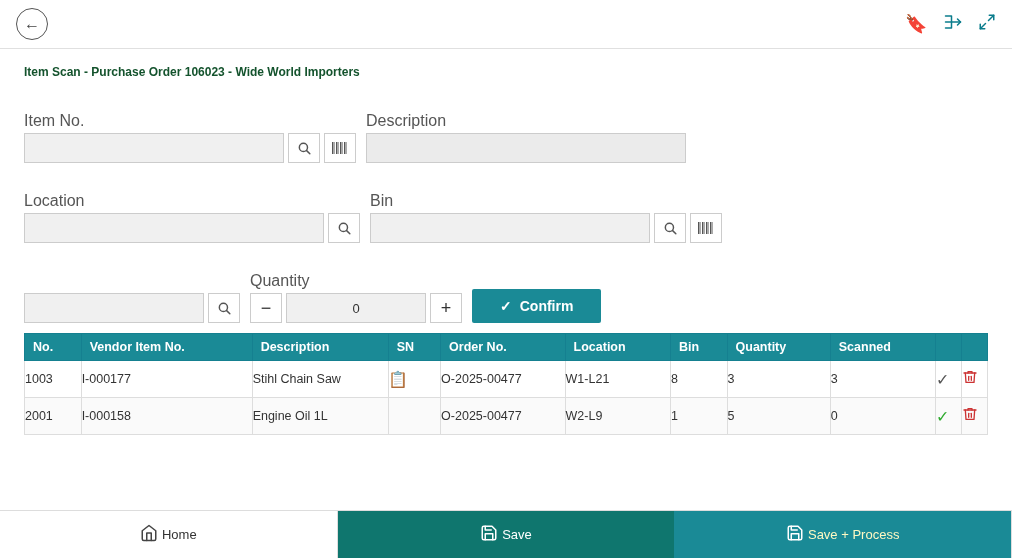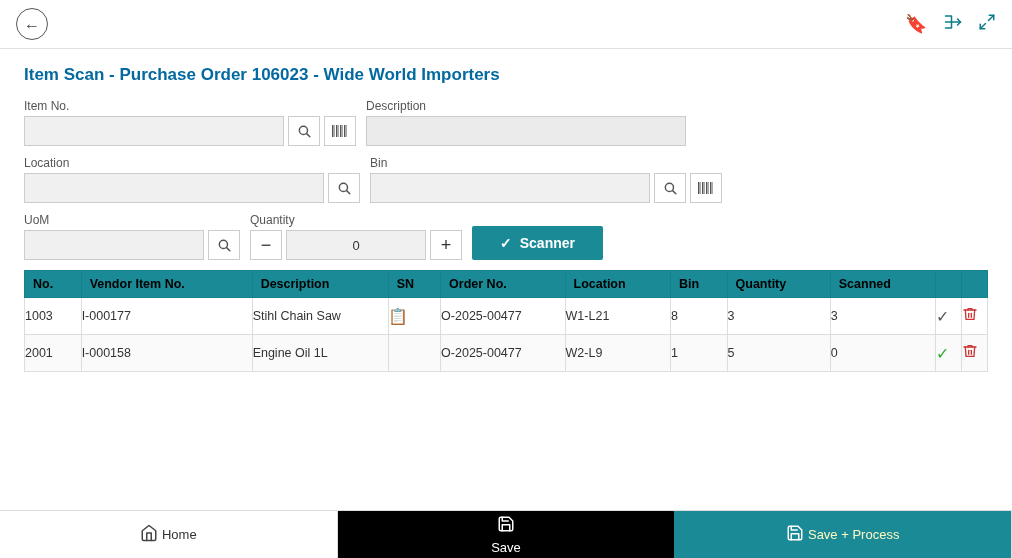--- a/index.html
+++ b/index.html
@@ -38,41 +38,42 @@
     .top-icon {
       font-size: 18px; color: #0a7c8c; cursor: pointer;
     }
 
     
     .page-content {
       padding: 16px 24px 0 24px;
     }
 
     .page-title {
-      font-size: 17px;
+      font-size: 12px;
       font-weight: 700;
       margin-bottom: 14px;
-      color: #0369a1;
+      color: #14532d;
     }
 
     
     .form-row {
       display: flex;
       align-items: flex-end;
       gap: 10px;
       margin-bottom: 10px;
     }
     .form-group {
       display: flex;
       flex-direction: column;
       gap: 3px;
     }
     .form-label {
-      font-size: 12px;
+      font-size: 16px;
       color: #555;
+      margin-top: 19px;
     }
     .form-input {
       height: 30px;
       border: 1px solid #ccc;
       background: #f0f0f0;
       padding: 0 6px;
       font-size: 13px;
       color: #333;
       outline: none;
     }
@@ -127,21 +128,21 @@
     }
 
     
     .scanner-table {
       width: 100%;
       border-collapse: collapse;
       font-size: 12.5px;
     }
     .scanner-table thead tr {
       background: #1a8a96;
-      color: #000000;
+      color: #ffffff;
     }
     .scanner-table thead th {
       padding: 6px 8px;
       text-align: left;
       font-weight: 600;
       border: 1px solid #158090;
     }
     .scanner-table tbody tr {
       border-bottom: 1px solid #ddd;
     }
@@ -174,24 +175,23 @@
       gap: 4px;
       border: none;
       border-right: 1px solid #ddd;
       background: #fff;
       font-size: 13px;
       font-weight: 500;
       cursor: pointer;
       color: #333;
     }
     .footer-btn-teal {
-      background: #000000;
+      background: #0f766e;
       color: #fff;
       border-right: none;
-      flex-direction: column;
     }
     .footer-btn-teal2 {
       background: #1a8a96;
       color: #fef9c3;
     }
   </style>
 </head>
 <body>
 
 <div class="top-bar">
@@ -287,42 +287,41 @@
               <rect x="24" y="0" width="3" height="24"></rect>
               <rect x="29" y="0" width="1" height="24"></rect>
             </svg>
         </button>
       </div>
     </div>
   </div>
 
   <div class="form-row">
     <div class="form-group">
-      <label class="form-label">UoM</label>
       <div style="display:flex;gap:4px;align-items:center;">
         <input class="form-input uom-input" type="text" value="" style="">
         <button class="icon-btn">
           <svg width="14" height="14" viewBox="0 0 24 24" fill="none" stroke="#555" stroke-width="2.5" stroke-linecap="round">
               <circle cx="11" cy="11" r="7"></circle>
               <line x1="16.5" y1="16.5" x2="22" y2="22"></line>
             </svg>
         </button>
       </div>
     </div>
     <div class="form-group">
       <label class="form-label">Quantity</label>
       <div style="display:flex;gap:4px;align-items:center;">
         <button class="minus-btn">−</button>
         <input class="form-input qty-input" type="text" value="0" style="text-align: center;">
         <button class="plus-btn">+</button>
       </div>
     </div>
     <button class="confirm-btn">
       <span>✓</span>
-      <span>Scanner</span>
+      <span>Confirm</span>
     </button>
   </div>
 
 
   <table class="scanner-table">
     <thead>
       <tr>
         <th>No.</th>
         <th>Vendor Item No.</th>
         <th>Description</th>

